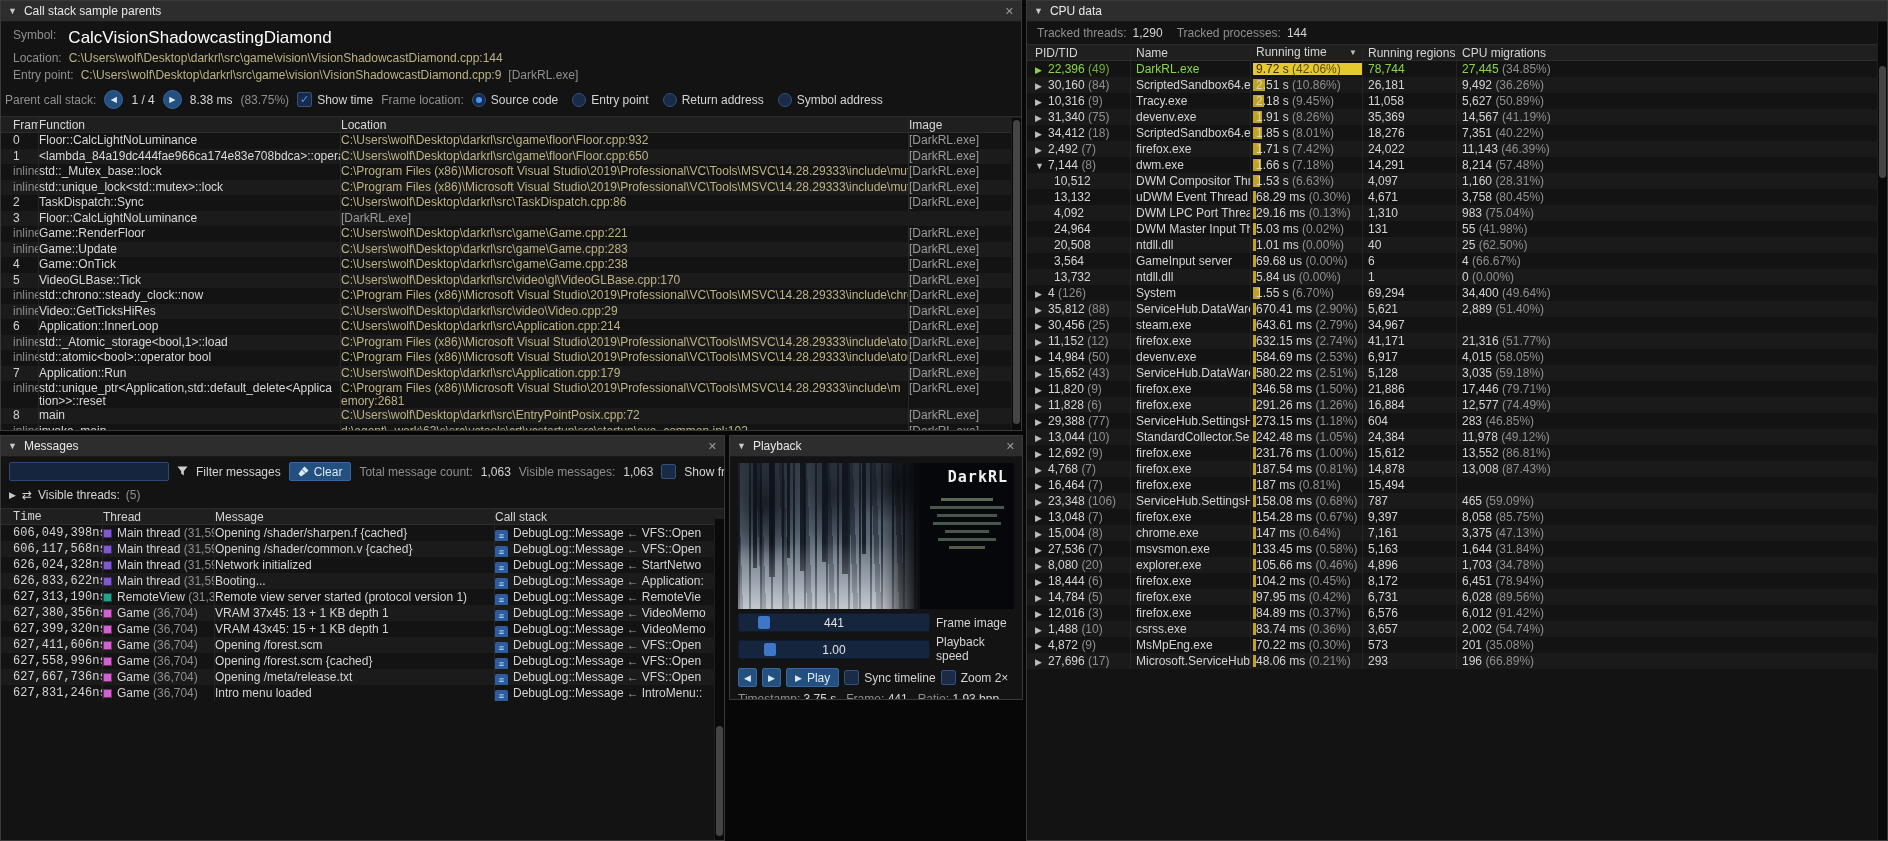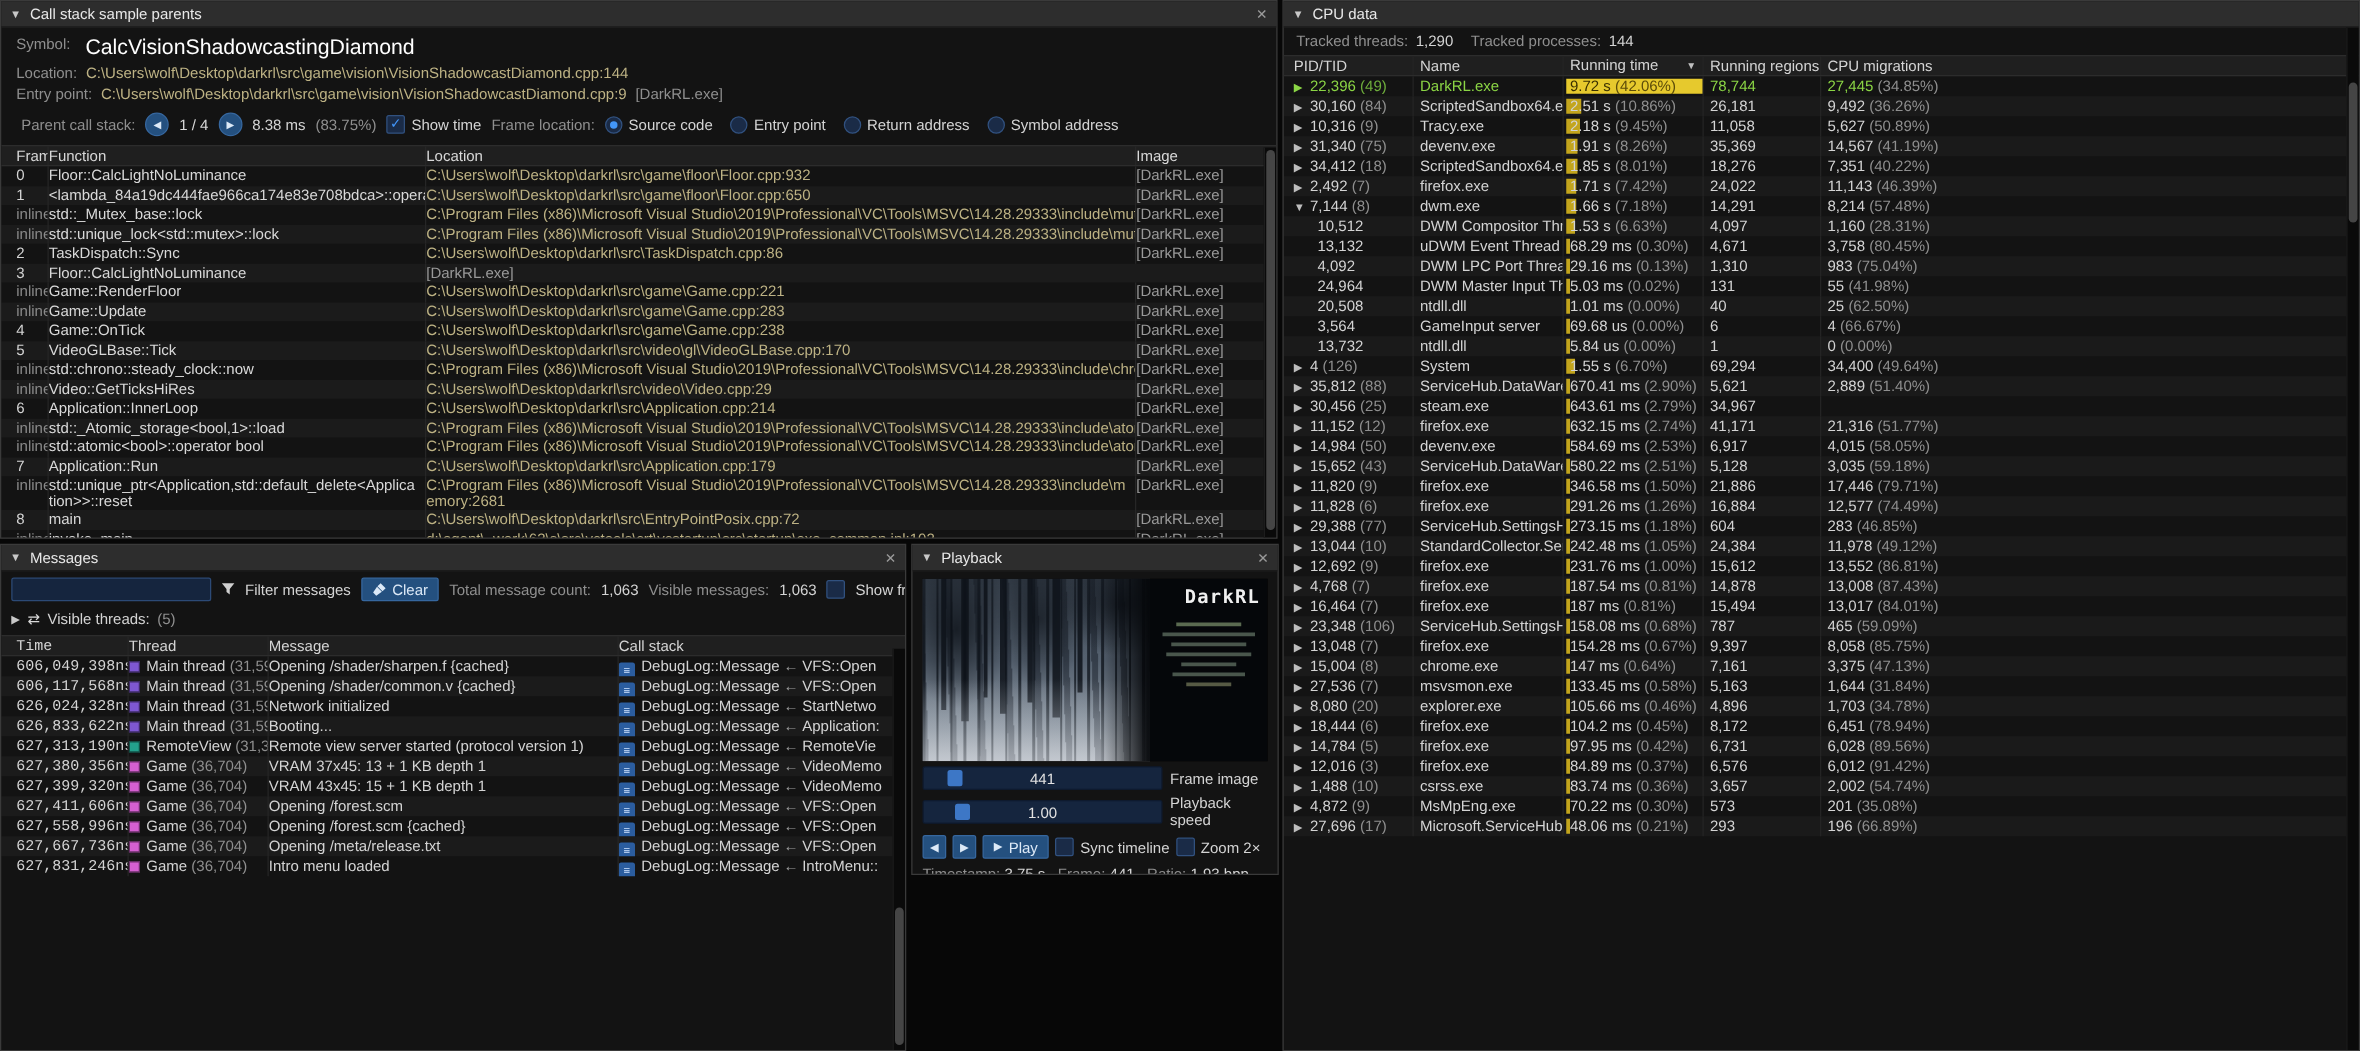--- a/index.html
+++ b/index.html
@@ -31,21 +31,21 @@
   .slider{position:relative;height:19px;background:#15253e;border:1px solid #0e1a2e;border-radius:2px;}
   .grab{position:absolute;top:2px;bottom:2px;width:12px;background:#3d77c6;border-radius:2px;}
   .slider-val{position:absolute;left:0;right:0;top:0;bottom:0;text-align:center;line-height:18px;color:#e2e2e2;}
   .scrollbar{position:absolute;width:10px;background:#0a0a0a;border-left:1px solid #1d1d1d;}
   .scrollbar .thumb{position:absolute;left:1px;right:1px;background:#454545;border-radius:5px;}
   
   .sym-line{padding:6px 12px 0;display:flex;align-items:flex-start;gap:12px;}
   .sym-name{color:#ffffff;font-size:17px;}
   .info-line{padding:3px 12px 0;display:flex;gap:7px;white-space:nowrap;}
   .path{color:#bdb284;}
-  .parent-row{display:flex;align-items:center;gap:8px;padding:8px 16px 7px;white-space:nowrap;}
+  .parent-row{display:flex;align-items:center;gap:8px;padding:8px 4px 7px;white-space:nowrap;}
   .page-ind{color:#d8d8d8;}
   .check-item{display:inline-flex;align-items:center;gap:5px;}
   .khead,.cs-row{display:flex;}
   .khead{height:17px;line-height:17px;background:#1f1f1f;border-top:1px solid #2c2c2c;border-bottom:1px solid #2c2c2c;color:#d8d8d8;}
   .cs-row{height:15.5px;line-height:15.5px;}
   .cs-row:nth-child(even){background:rgba(255,255,255,0.035);}
   .kc{overflow:hidden;white-space:nowrap;padding:0 6px 0 0;border-right:1px solid #262626;}
   .kframe{width:38px;padding-left:12px;flex:0 0 auto;}
   .kfunc{width:302px;flex:0 0 auto;color:#d9d9d9;}
   .kloc{width:568px;flex:0 0 auto;color:#bdb284;}
@@ -942,23 +942,20 @@
         <div class="cpu-row">
         <div class="cc pid">
           <span class="exp">▶</span><span class="pidv">16,464</span> <span class="cnt">(7)</span>
         </div>
         <div class="cc name">firefox.exe</div>
         <div class="cc time">
           <div class="bar" style="width: 0.8%;"></div>
           <span class="tv">187 ms</span> <span class="tp">(0.81%)</span>
         </div>
         <div class="cc regions migv">15,494</div>
-        <div class="cc mig">
-          <span class="migv">13,017</span> <span class="mp">(84.01%)</span>
-        </div>
       </div>
         <div class="cpu-row">
         <div class="cc pid">
           <span class="exp">▶</span><span class="pidv">23,348</span> <span class="cnt">(106)</span>
         </div>
         <div class="cc name">ServiceHub.SettingsHost</div>
         <div class="cc time">
           <div class="bar" style="width: 0.7%;"></div>
           <span class="tv">158.08 ms</span> <span class="tp">(0.68%)</span>
         </div>

